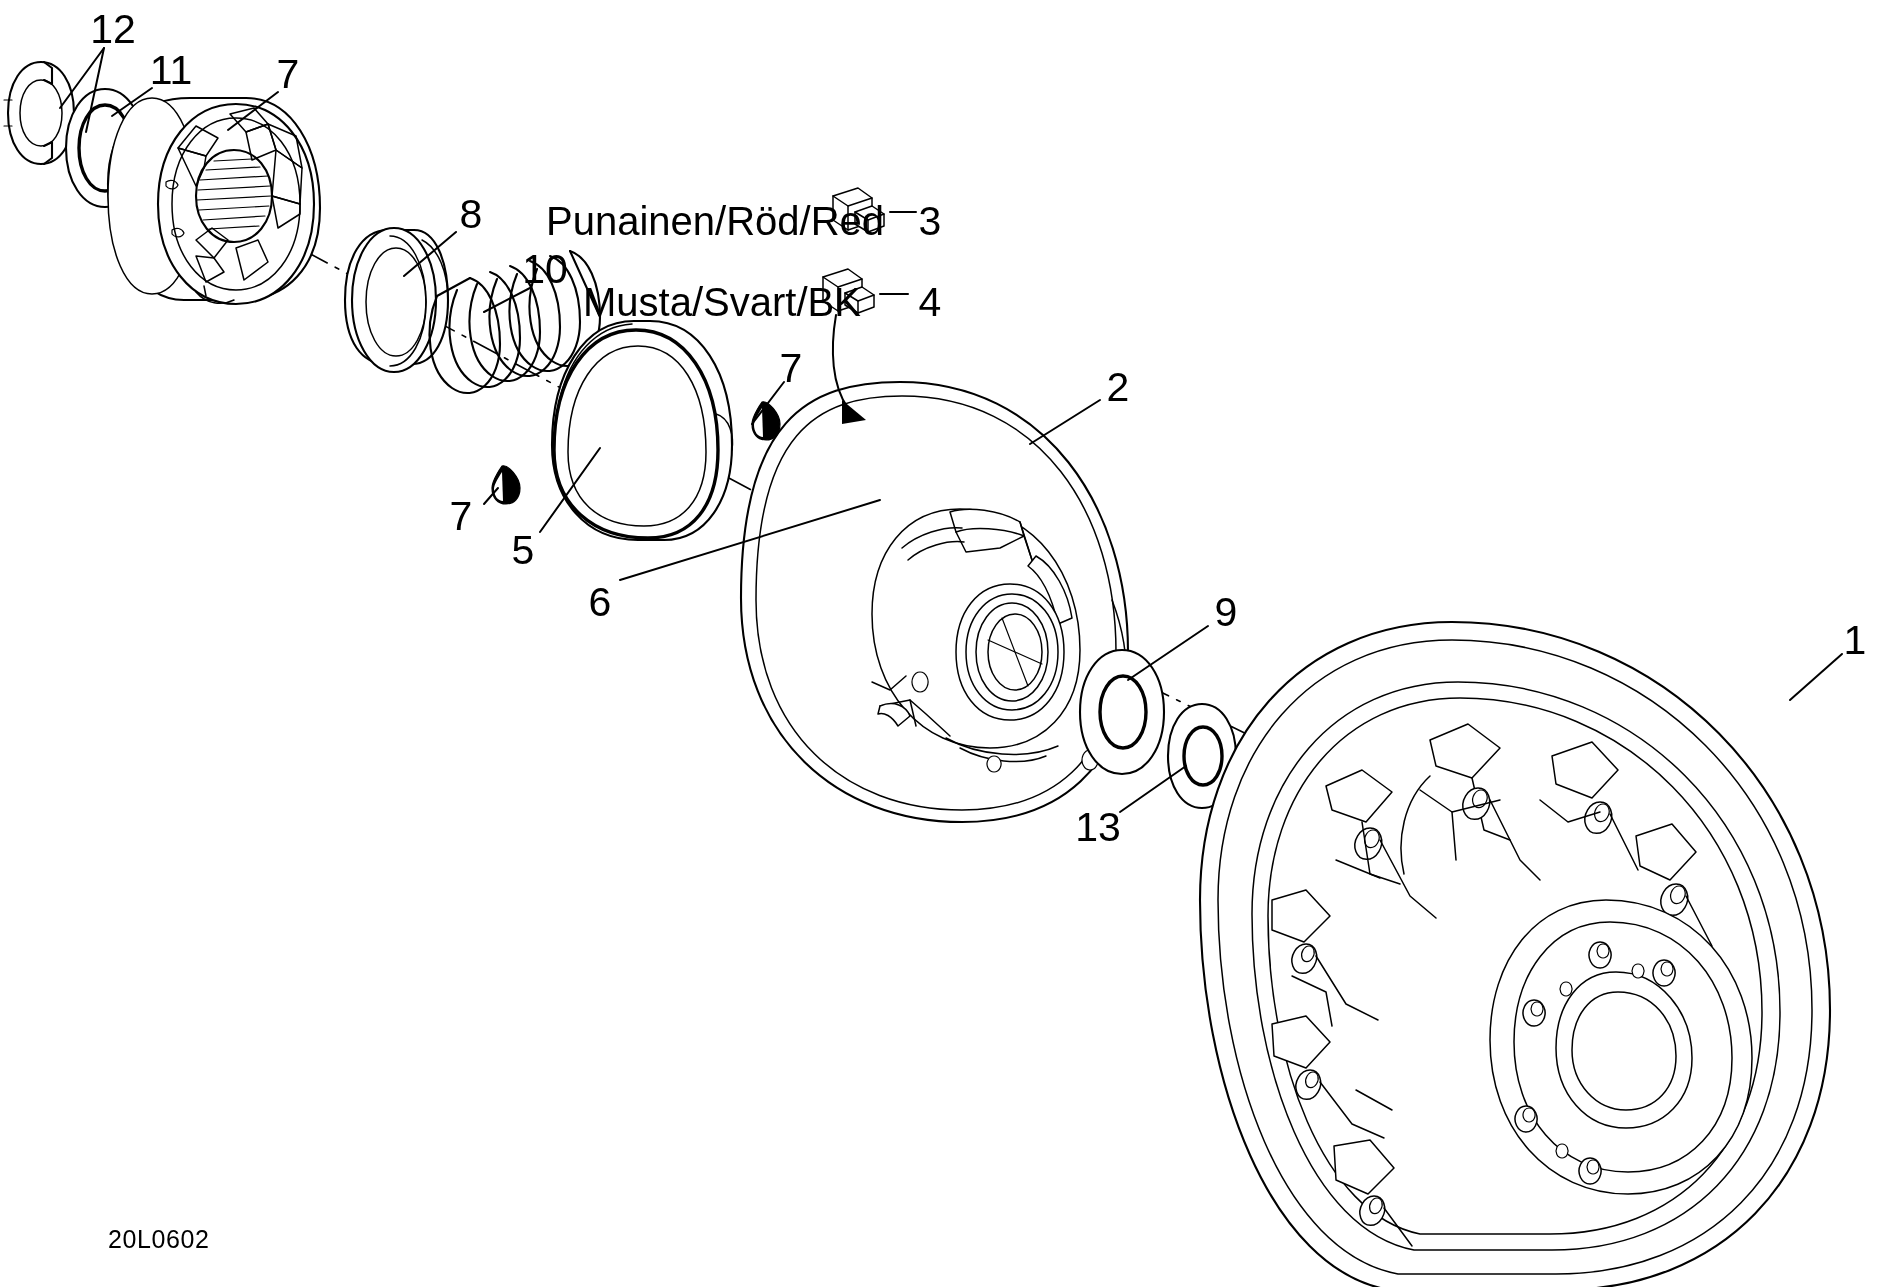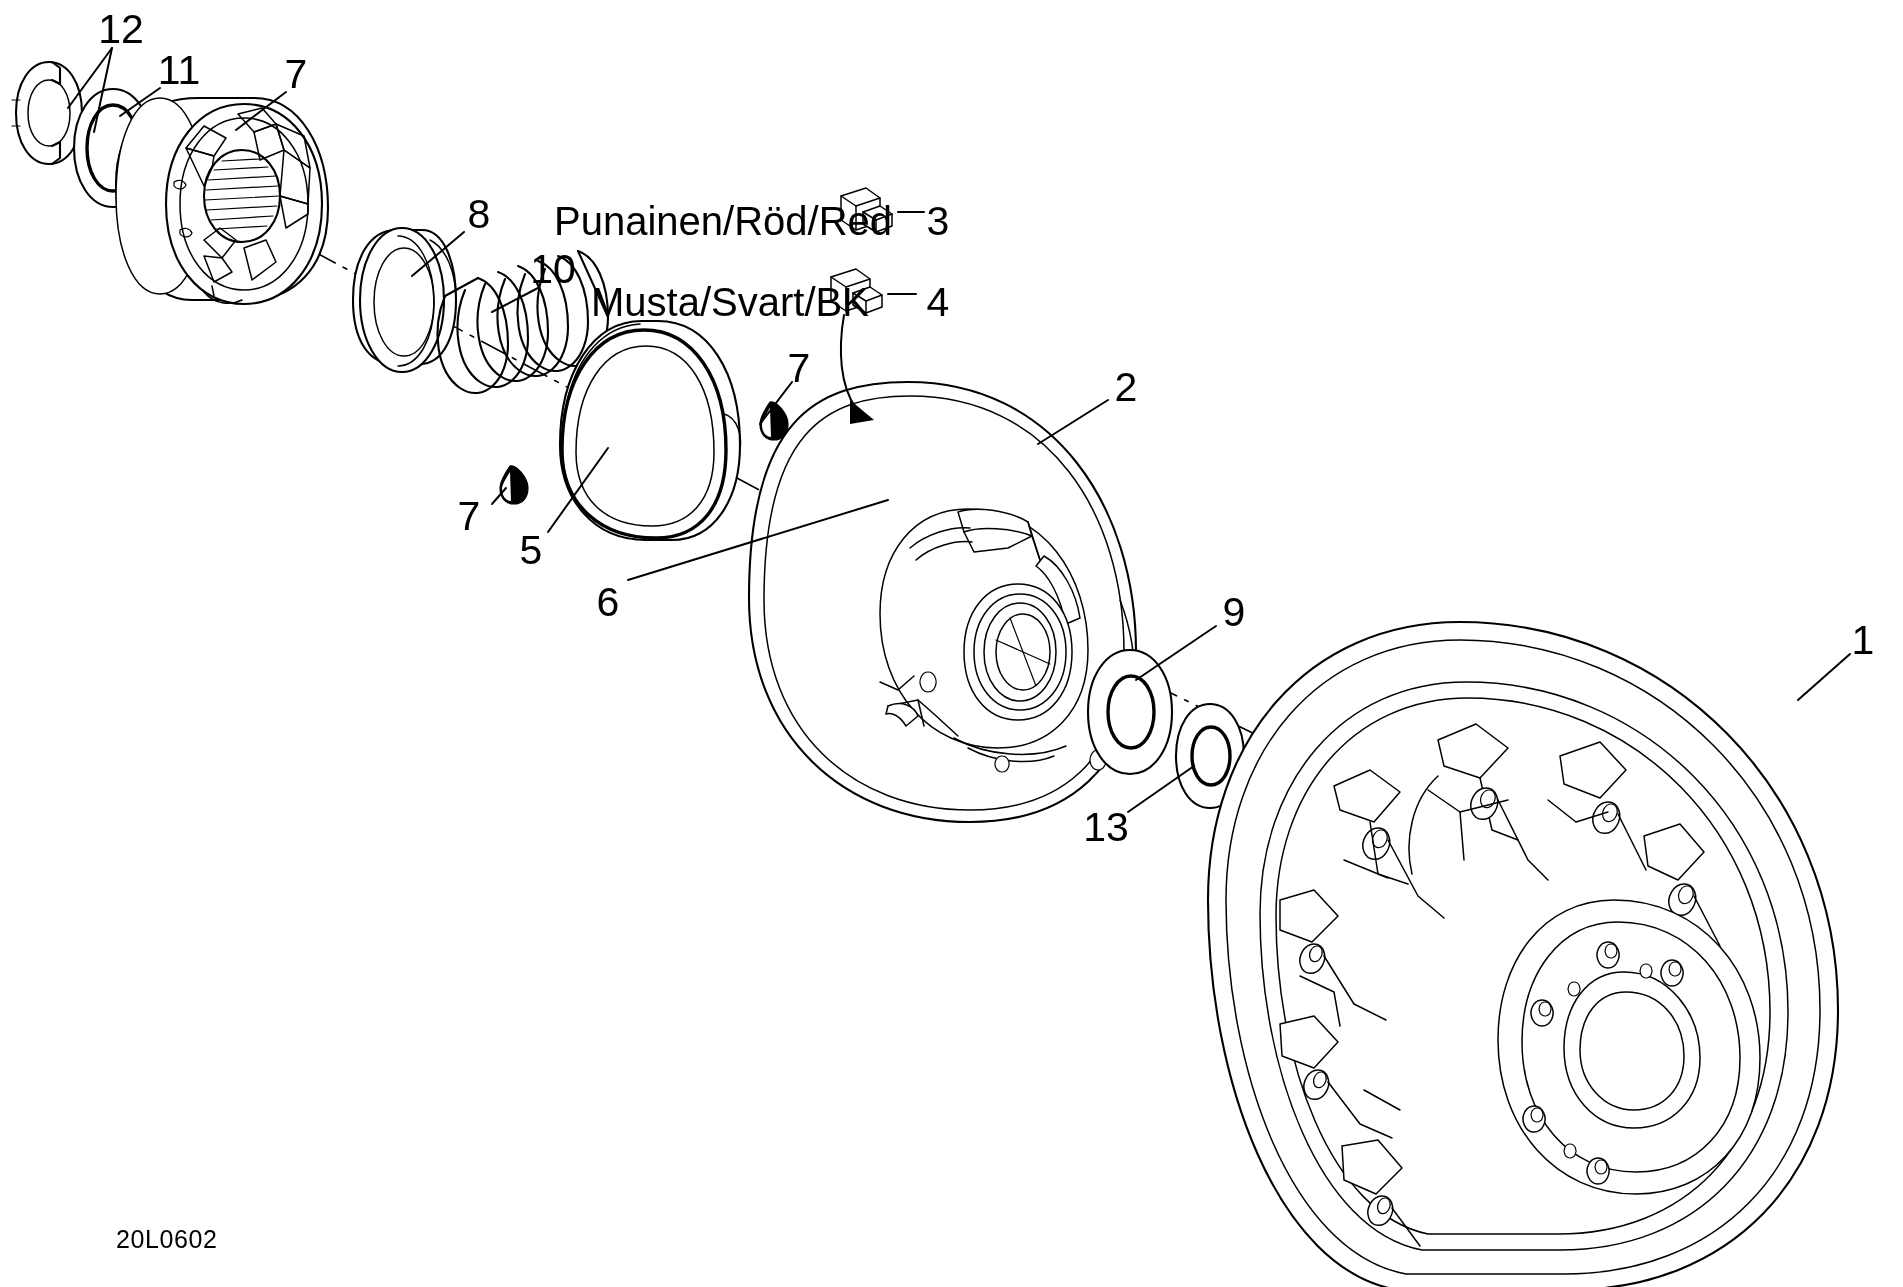--- a/index.html
+++ b/index.html
@@ -11,21 +11,21 @@
   body {
     font-family: "Liberation Sans", sans-serif;
     width: 1903px;
     height: 1287px;
     position: relative;
     overflow: hidden;
   }
   #diagram-root {
     position: absolute;
     top: 0;
-    left: 8px;
+    left: 0;
     width: 1652px;
     height: 1287px;
   }
   svg.dwg {
     display: block;
     width: 1903px;
     height: 1287px;
   }
   .ln {
     fill: none;

